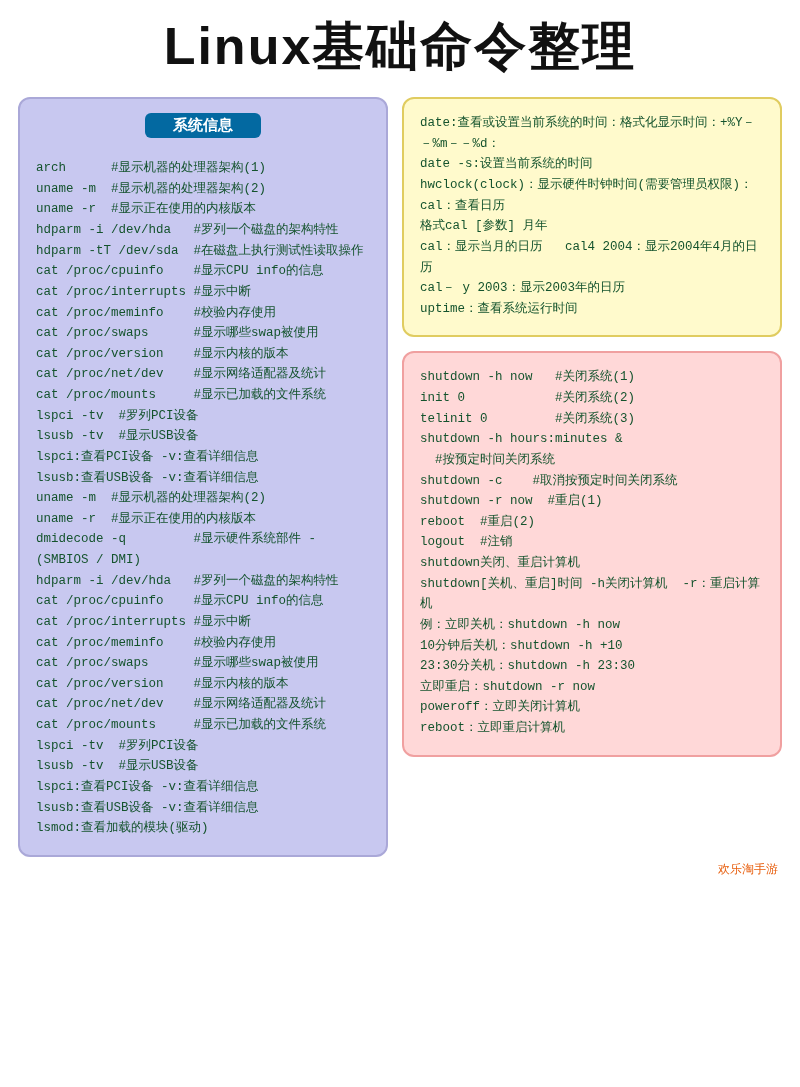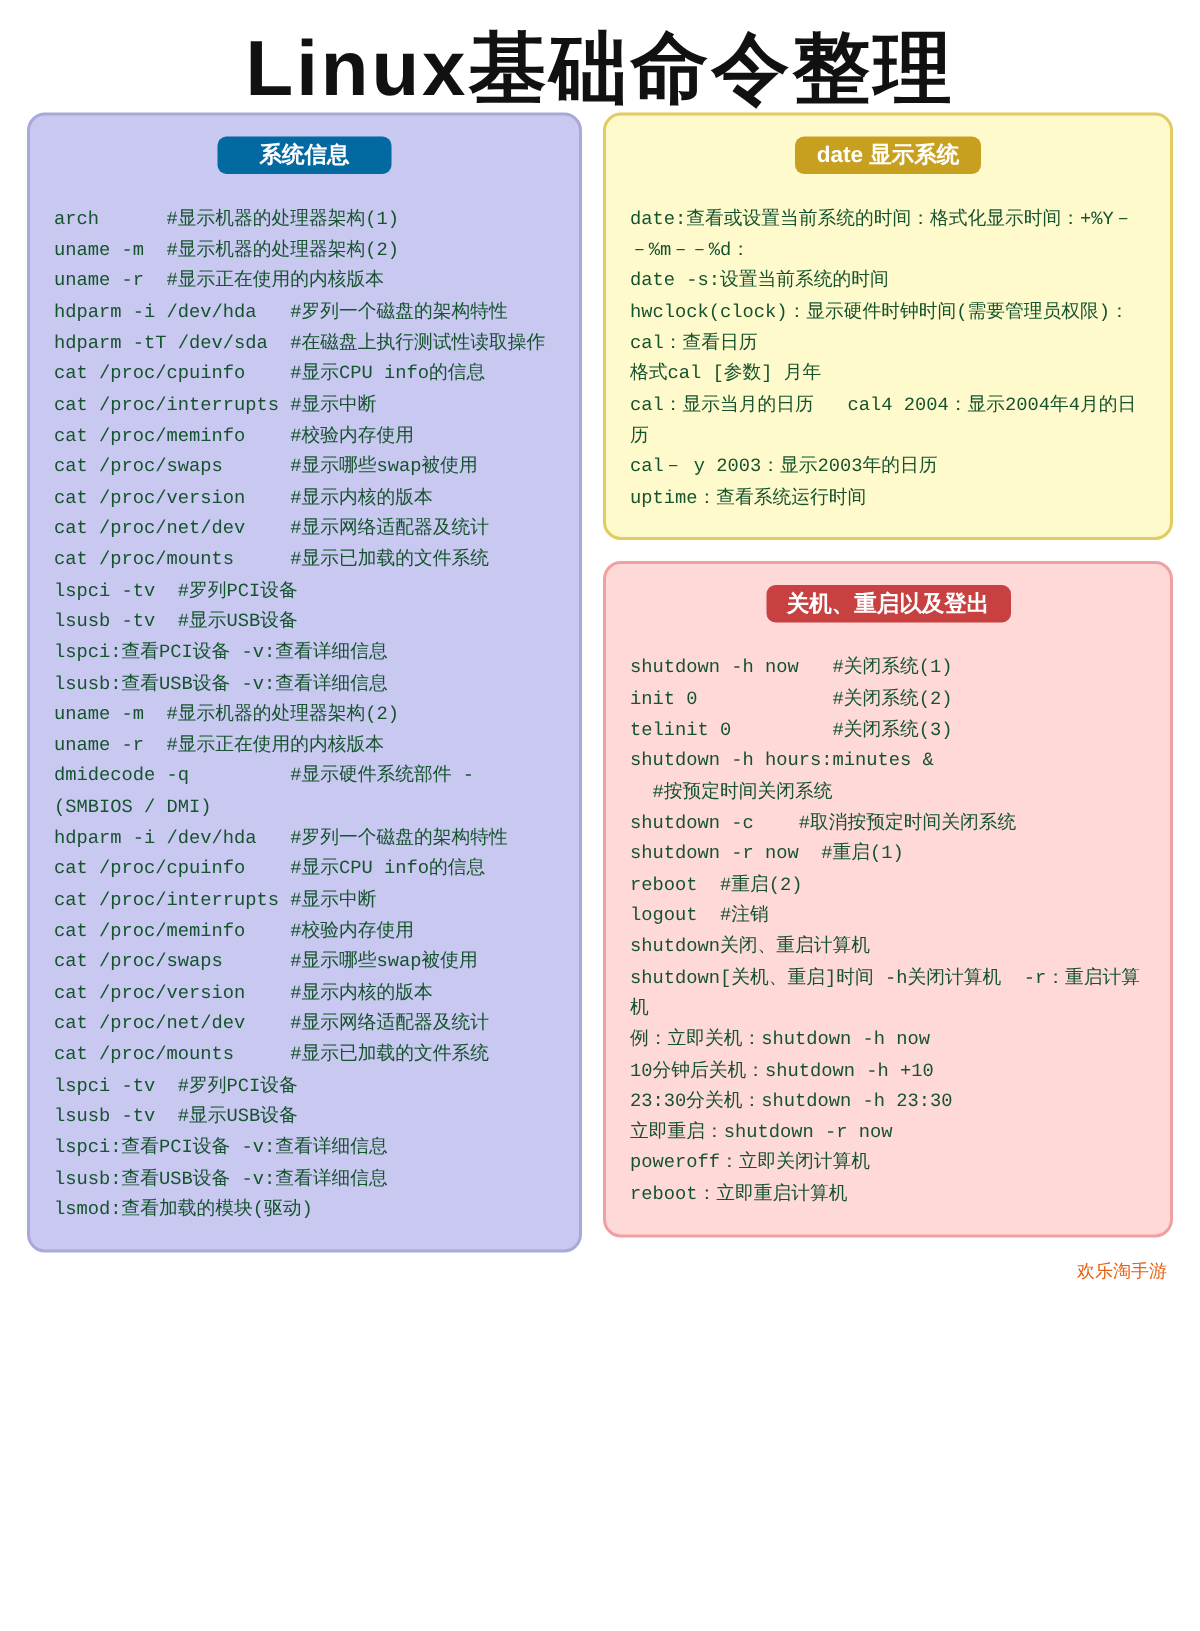--- a/index.html
+++ b/index.html
@@ -13,20 +13,21 @@
 
     .page-container {
       width: 800px;
       min-height: 1087px;
       background: #fff;
       padding: 18px 18px 30px 18px;
     }
 
     .title-section {
       text-align: center;
+      margin-bottom: 22px;
     }
 
     .main-title {
       font-size: 52px;
       font-weight: 900;
       font-family: Arial Black, sans-serif;
       color: #111;
       letter-spacing: 2px;
       line-height: 1.1;
     }
@@ -169,37 +170,31 @@
 lspci -tv  #罗列PCI设备
 lsusb -tv  #显示USB设备
 lspci:查看PCI设备 -v:查看详细信息
 lsusb:查看USB设备 -v:查看详细信息
 lsmod:查看加载的模块(驱动)</div>
       </div>
     </div>
 
     <div class="right-col">
       <div class="card-date">
-        <div style="text-align:center; margin-bottom:10px;">
-          <span class="card-header card-header-date">date 显示系统</span>
-        </div>
         <div class="card-content">date:查看或设置当前系统的时间：格式化显示时间：+%Y－－%m－－%d：
 date -s:设置当前系统的时间
 hwclock(clock)：显示硬件时钟时间(需要管理员权限)：
 cal：查看日历
 格式cal [参数] 月年
 cal：显示当月的日历   cal4 2004：显示2004年4月的日历
 cal－ y 2003：显示2003年的日历
 uptime：查看系统运行时间</div>
       </div>
 
       <div class="card-shutdown">
-        <div style="text-align:center; margin-bottom:10px;">
-          <span class="card-header card-header-shutdown">关机、重启以及登出</span>
-        </div>
         <div class="card-content">shutdown -h now   #关闭系统(1)
 init 0            #关闭系统(2)
 telinit 0         #关闭系统(3)
 shutdown -h hours:minutes &amp;
   #按预定时间关闭系统
 shutdown -c    #取消按预定时间关闭系统
 shutdown -r now  #重启(1)
 reboot  #重启(2)
 logout  #注销
 shutdown关闭、重启计算机

